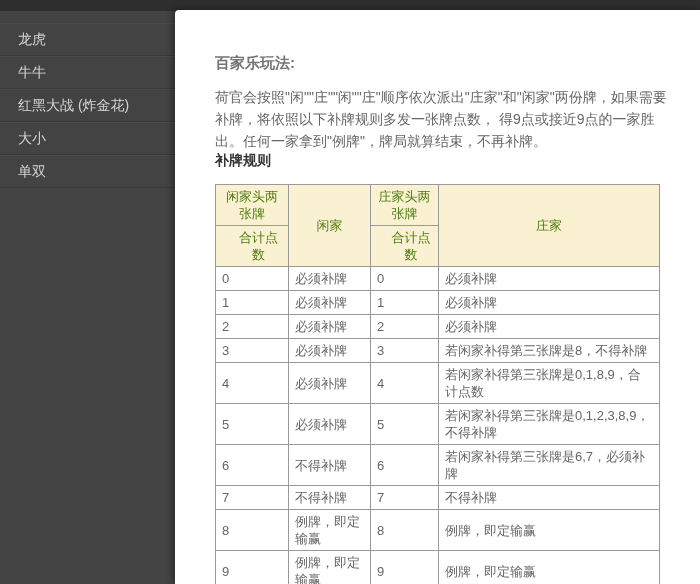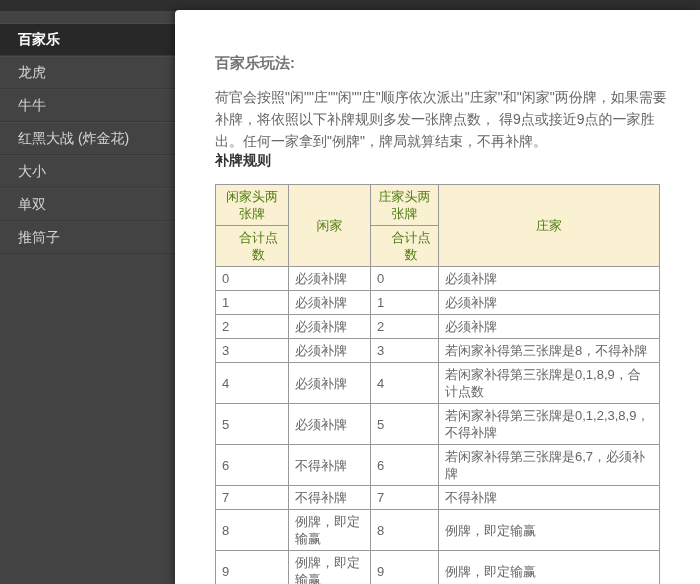--- a/index.html
+++ b/index.html
@@ -73,27 +73,25 @@
   .col-baction { width: 221px; }
   thead tr.h1 th { height: 40px; }
   thead tr.h2 th { height: 23px; padding-left: 17px; }
 </style>
 </head>
 <body>
 
 <div class="topbar"></div>
 
 <nav class="sidebar">
-  <div class="sidebar-item active">百家乐</div>
   <div class="sidebar-item">龙虎</div>
   <div class="sidebar-item">牛牛</div>
   <div class="sidebar-item">红黑大战 (炸金花)</div>
   <div class="sidebar-item">大小</div>
   <div class="sidebar-item">单双</div>
-  <div class="sidebar-item">推筒子</div>
 </nav>
 
 <main class="panel">
   <div class="panel-inner">
     <h2 class="page-title">百家乐玩法:</h2>
     <p class="intro">荷官会按照"闲""庄""闲""庄"顺序依次派出"庄家"和"闲家"两份牌，如果需要补牌，将依照以下补牌规则多发一张牌点数， 得9点或接近9点的一家胜出。任何一家拿到"例牌"，牌局就算结束，不再补牌。</p>
     <h3 class="section-title">补牌规则</h3>
 
     <table class="rules">
       <colgroup>

